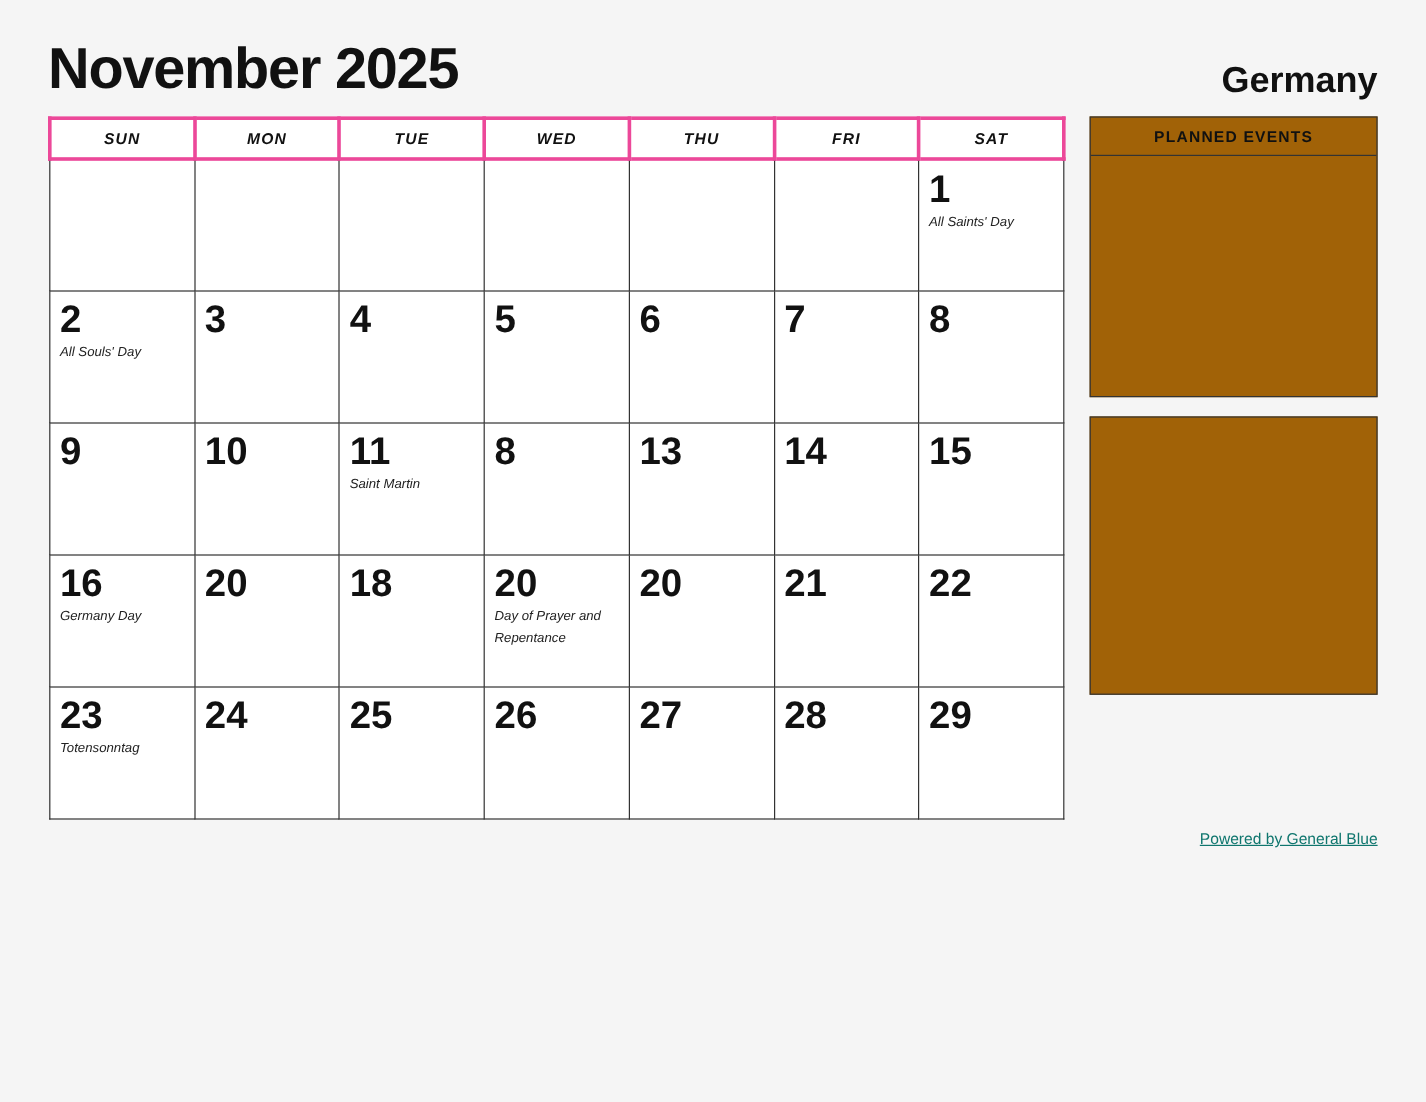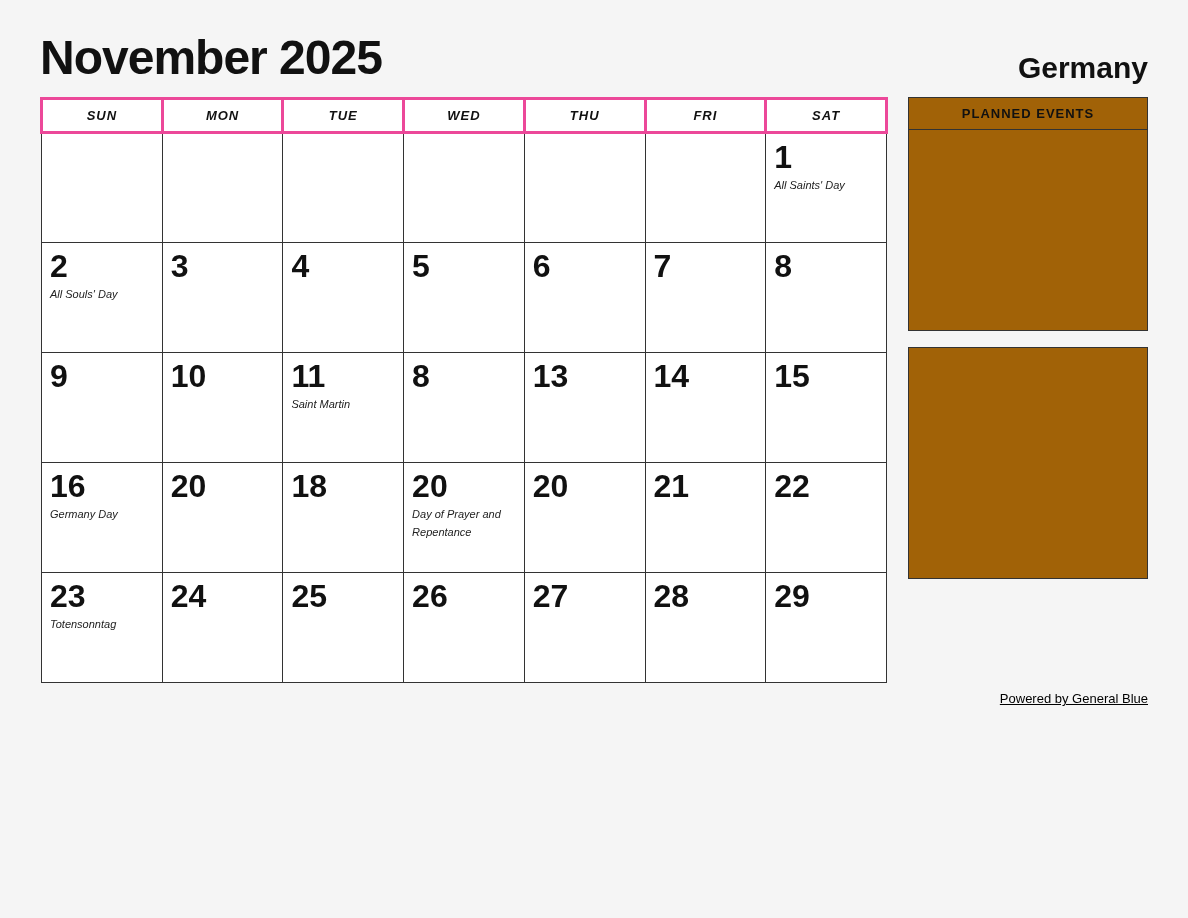--- a/index.html
+++ b/index.html
@@ -96,21 +96,21 @@
     }
     .notes-content {
       height: 230px;
     }
     .footer {
       text-align: right;
       margin-top: 8px;
       font-size: 13px;
     }
     .footer a {
-      color: #000000;
+      color: #0f766e;
       text-decoration: underline;
     }
   </style>
 </head>
 <body>
 
 <div class="page-header">
   <span class="page-title">November 2025</span>
   <span class="country-title">Germany</span>
 </div>

